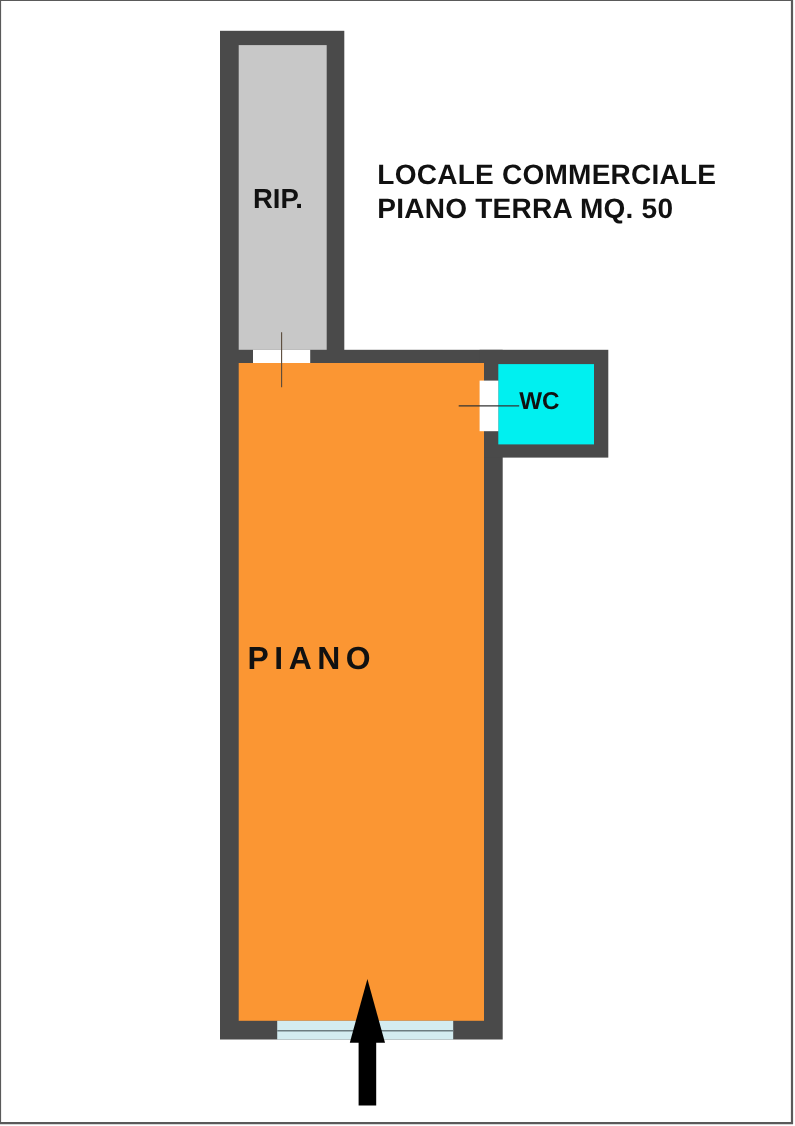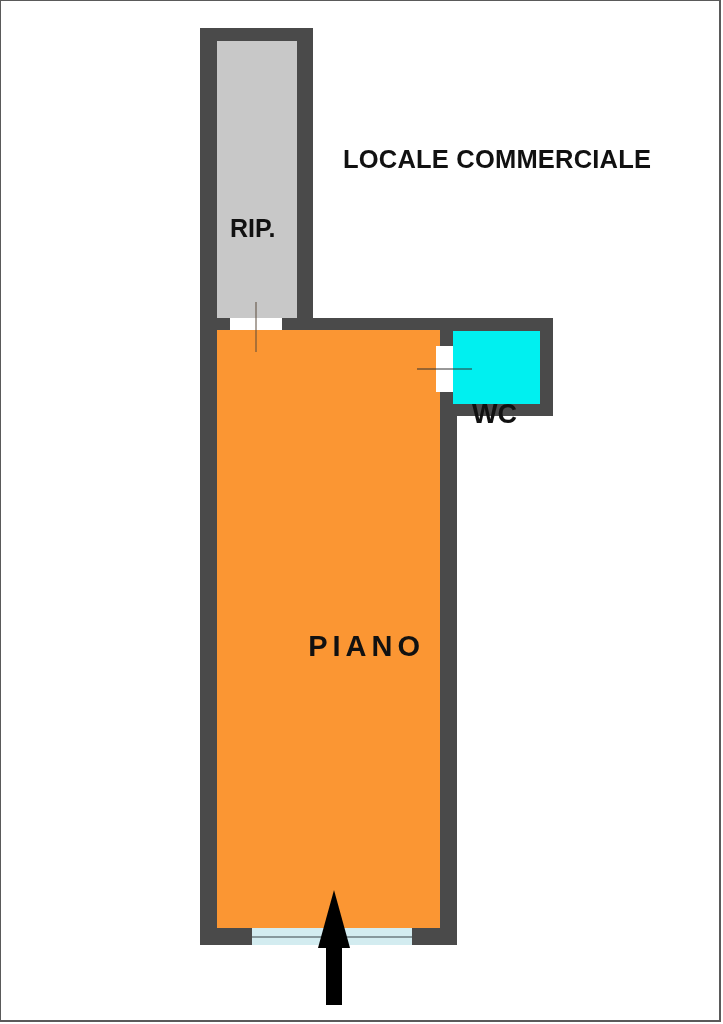--- a/index.html
+++ b/index.html
@@ -1,23 +1,23 @@
 <!DOCTYPE html>
 <html><head>
   <meta charset="utf-8">
   <style>
     html, body { margin: 0; padding: 0; background: #ffffff; }
     body { width: 723px; height: 1024px; position: relative; overflow: hidden; font-family: "Liberation Sans", sans-serif; }
     .page { position: absolute; left: 0; top: 0; width: 721px; height: 1022px; border: 1px solid #5a5a5a; border-right-width: 2px; border-bottom-width: 2px; box-sizing: border-box; background: #ffffff; }
     svg { position: absolute; left: 0; top: 0; }
     .title { position: absolute; left: 343px; top: 144px; font-weight: bold; font-size: 25.5px; line-height: 31px; color: #111; letter-spacing: 0.2px; white-space: nowrap; }
     .title div { display: block; }
-    .label { position: absolute; font-weight: bold; color: #111; white-space: nowrap; text-align: right; margin-top: 47px; }
+    .label { position: absolute; font-weight: bold; color: #111; white-space: nowrap; text-align: left; }
     .lbl-rip { left: 230px; top: 167px; font-size: 25px; }
-    .lbl-wc { left: 472px; top: 352px; font-size: 27px; }
+    .lbl-wc { left: 472px; top: 352px; font-size: 22px; }
     .lbl-main { left: 225px; top: 582px; width: 200px; font-size: 29px; line-height: 34px; }
     .lbl-main .l1 { letter-spacing: 5px; display: block; }
     .lbl-main .l2 { letter-spacing: 0.5px; display: block; }
   </style>
 </head>
 <body>
 
 <div class="page"></div>
 
 <svg width="723" height="1024" viewBox="0 0 723 1024">
@@ -46,19 +46,20 @@
   </g>
 
   <g>
     <polygon points="334,890 350,948 318,948" fill="#000"></polygon>
     <rect x="326" y="946" width="16" height="59" fill="#000"></rect>
   </g>
 </svg>
 
 <div class="title">
   <div>LOCALE COMMERCIALE</div>
+  <div>PIANO TERRA MQ. 50</div>
 </div>
 
 <div class="label lbl-rip">RIP.</div>
 <div class="label lbl-wc">WC</div>
 <div class="label lbl-main">
   <span class="l1">PIANO</span>
 </div>
 
 </body></html>

